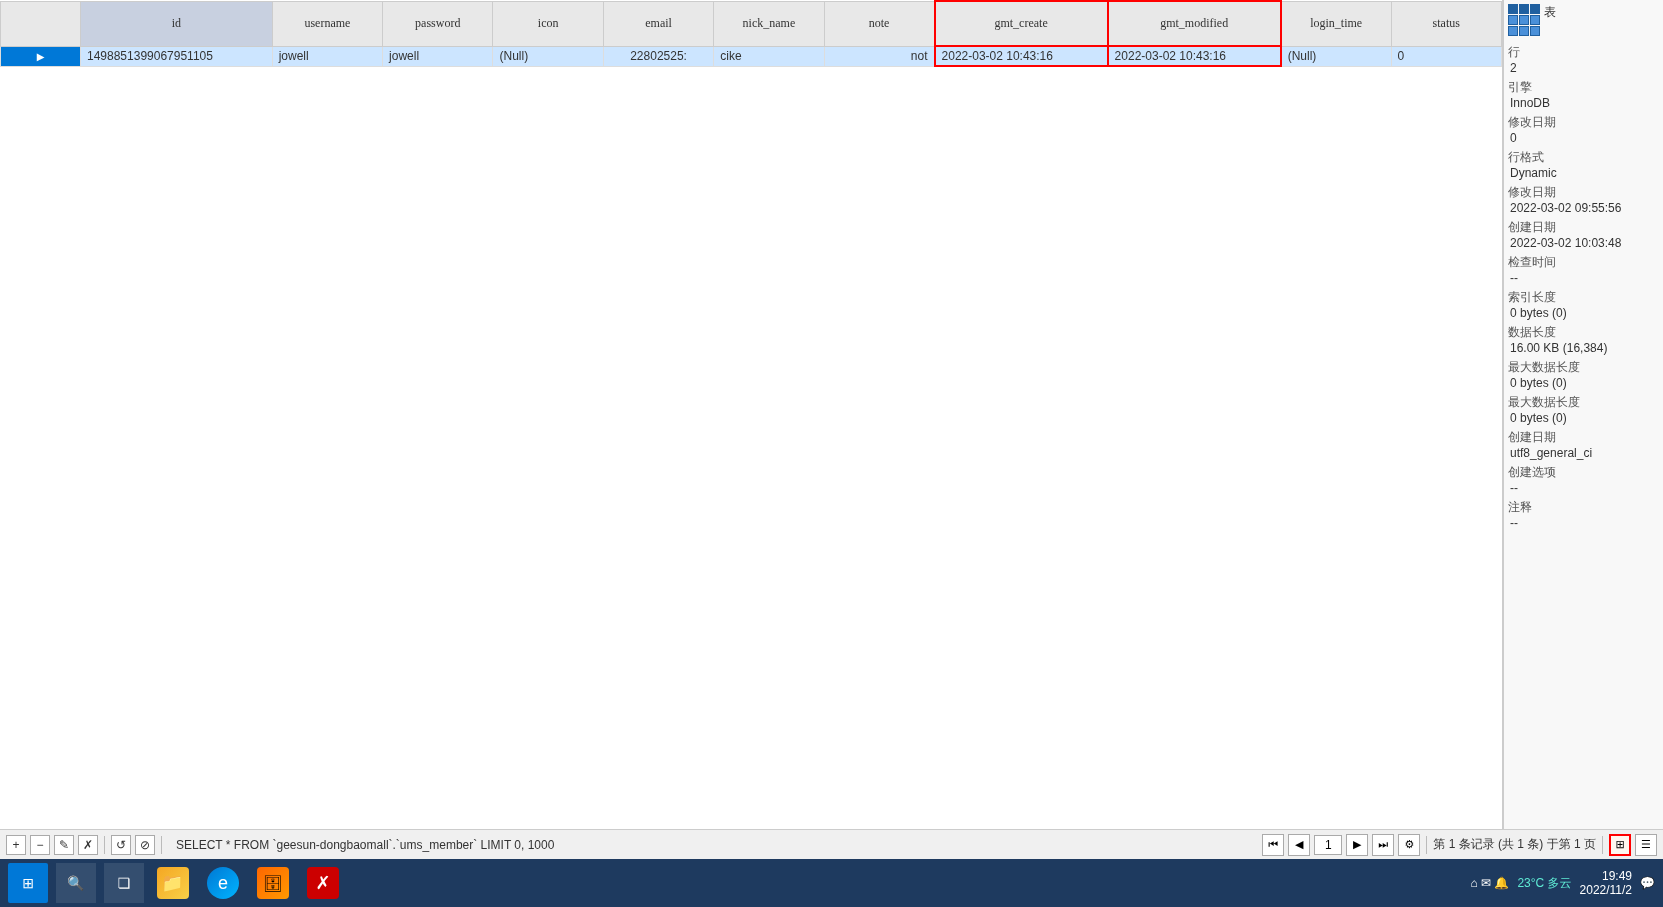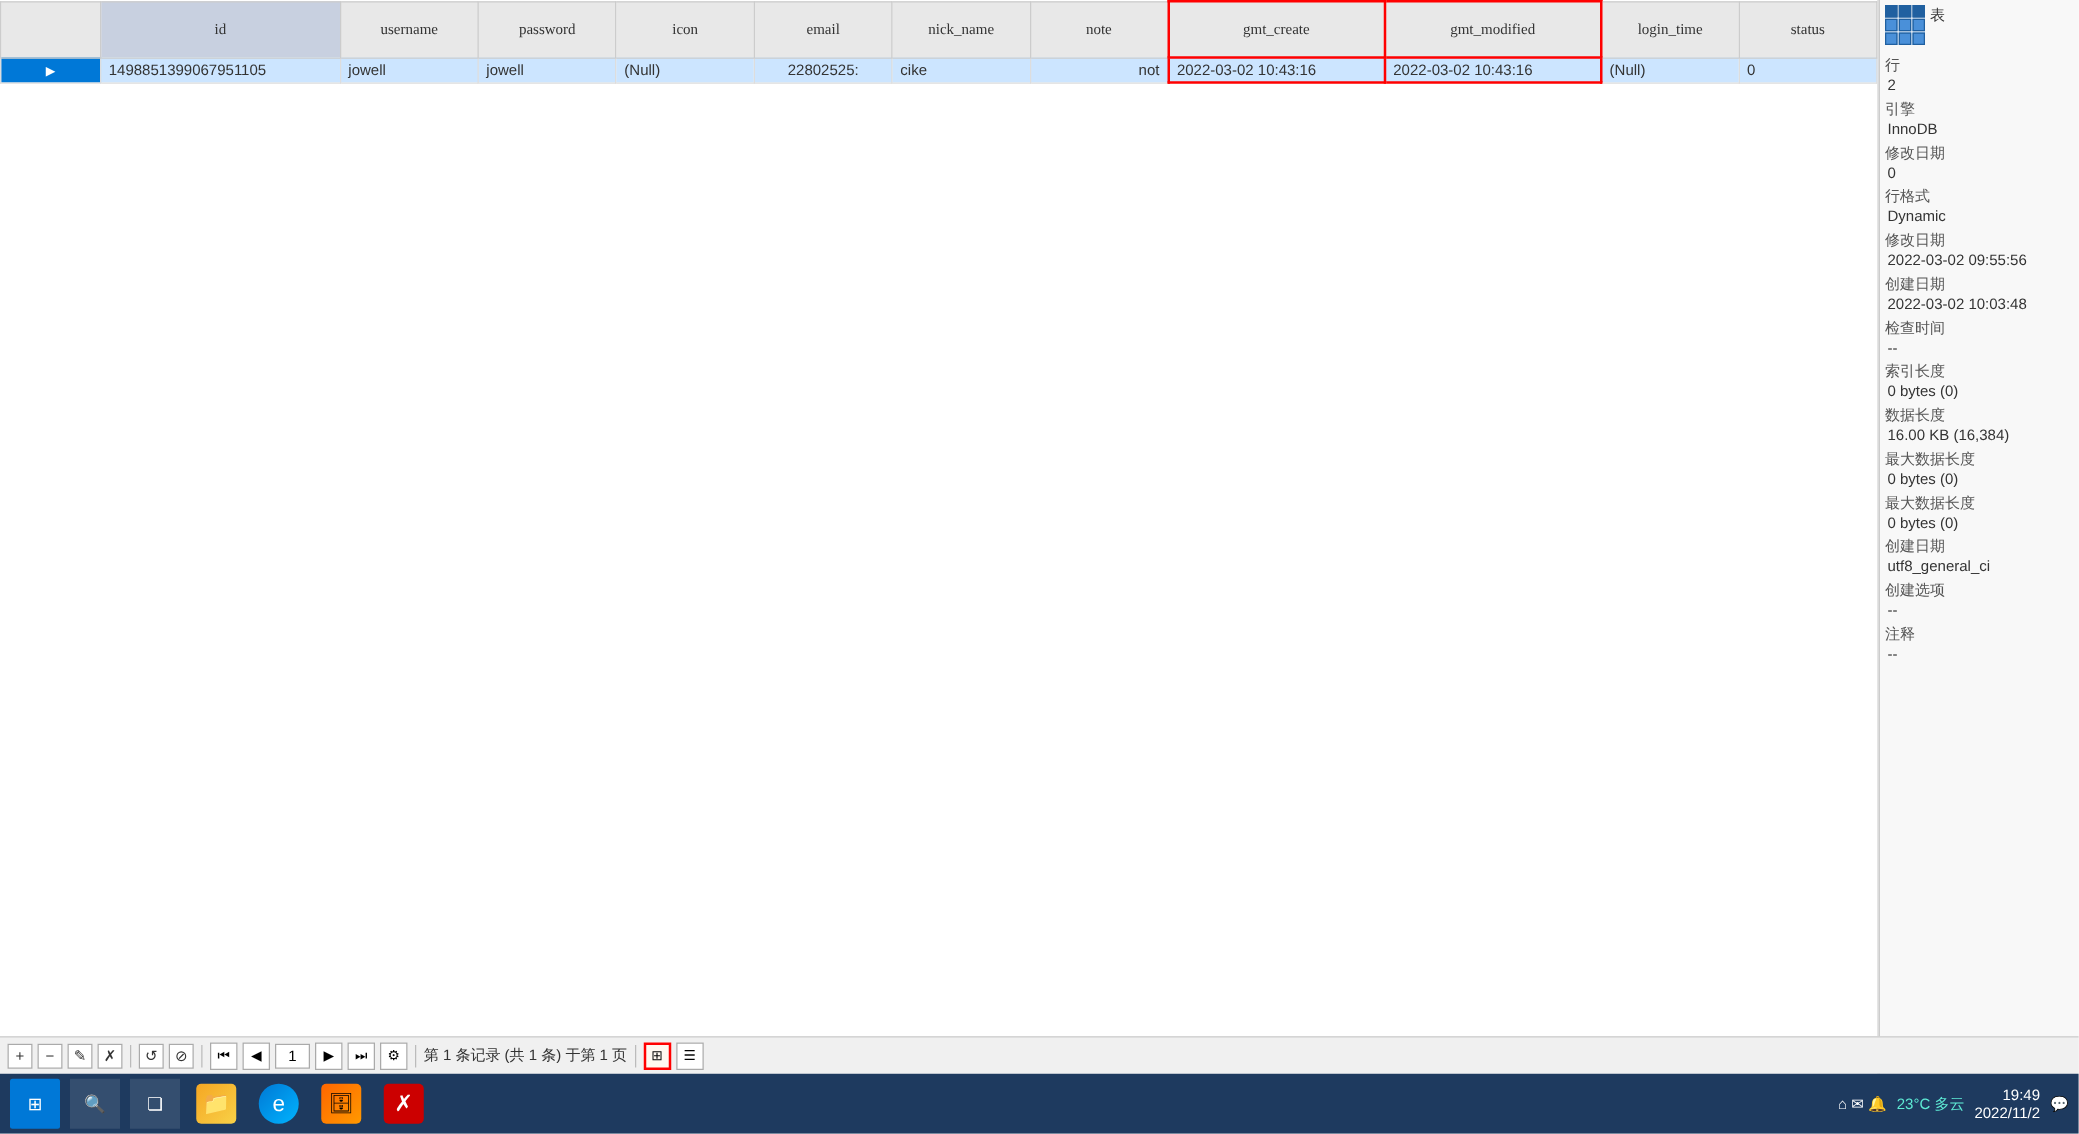--- a/index.html
+++ b/index.html
@@ -305,20 +305,21 @@
 
 <div class="bottom-toolbar">
   <button class="toolbar-btn" title="add">+</button>
   <button class="toolbar-btn" title="remove">−</button>
   <button class="toolbar-btn" title="edit">✎</button>
   <button class="toolbar-btn" title="cancel">✗</button>
   <div class="toolbar-separator"></div>
   <button class="toolbar-btn" title="refresh">↺</button>
   <button class="toolbar-btn" title="stop">⊘</button>
   <div class="toolbar-separator"></div>
+  <span class="toolbar-sql">SELECT * FROM `geesun-dongbaomall`.`ums_member` LIMIT 0, 1000</span>
   <div class="toolbar-right">
     <button class="page-nav-btn">⏮</button>
     <button class="page-nav-btn">◀</button>
     <input class="page-input" value="1" type="text" style="">
     <button class="page-nav-btn">▶</button>
     <button class="page-nav-btn">⏭</button>
     <button class="page-nav-btn">⚙</button>
     <div class="toolbar-separator"></div>
     <span class="pagination-info">第 1 条记录 (共 1 条) 于第 1 页</span>
     <div class="toolbar-separator"></div>

